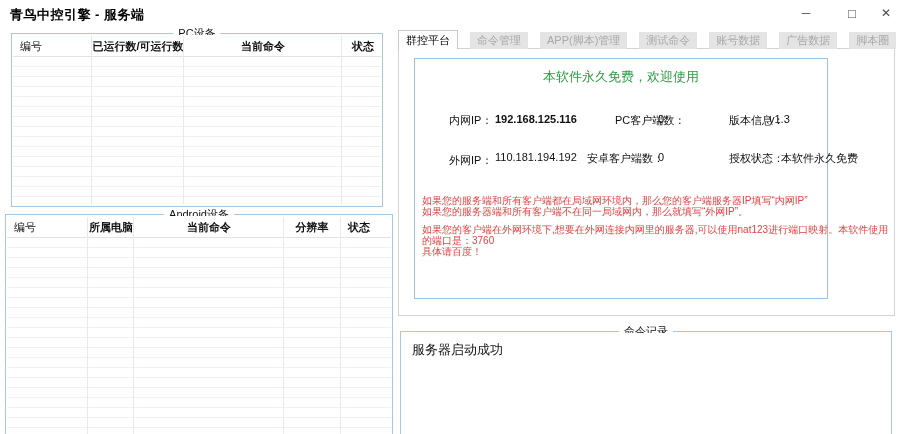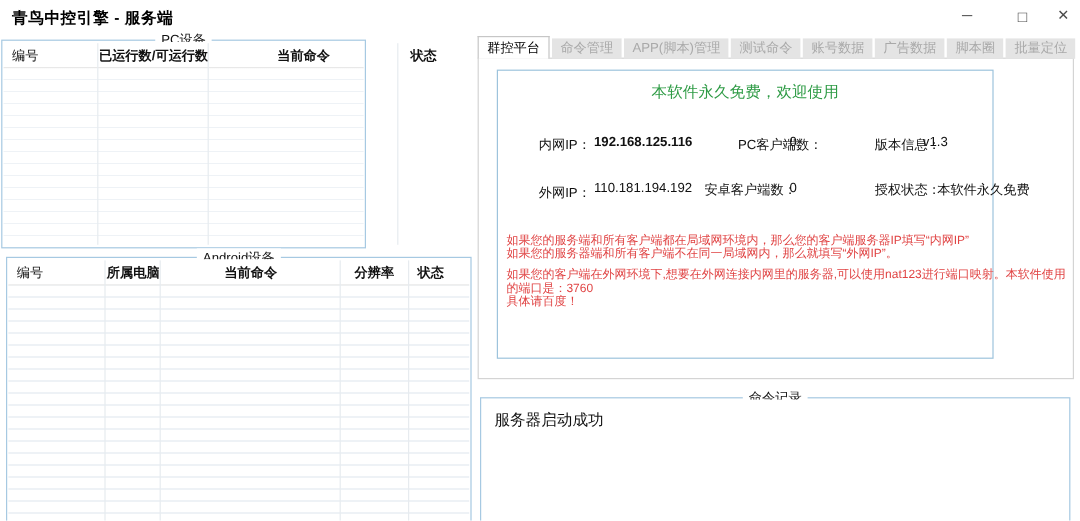--- a/index.html
+++ b/index.html
@@ -21,21 +21,21 @@
   
   .lv-head { position:absolute; left:1px; right:1px; top:1px; height:22px; background:#fff; }
   .lv-h { position:absolute; top:4px; font-size:11px; color:#111; white-space:nowrap; }
   .lv-h.centered { transform:translateX(-50%);font-weight:bold; }
   .lv-rows { position:absolute; left:1px; right:1px; top:23px; bottom:1px;
     background:repeating-linear-gradient(to bottom,#ffffff 0px,#ffffff 9px,#eef2f6 9px,#eef2f6 10px); }
   .col-sep { position:absolute; top:2px; bottom:2px; width:1px; background:#e7ebef; }
   .head-sep { border-bottom:1px solid #e3e3e3; position:absolute; left:1px; right:1px; top:22px; height:0; }
   
   .tabbar { position:absolute; left:398px; top:30px; height:19px; display:flex; align-items:flex-end; z-index:3; }
-  .tab { height:17px; line-height:16px; padding:0 7px; font-size:11px; background:#e4e4e4; color:#a9a9a9; margin-left:2px; white-space:nowrap; cursor:default; }
+  .tab { height:17px; line-height:16px; padding:0 7px; font-size:11px; background:#e4e4e4; color:#a9a9a9; margin-left:12px; white-space:nowrap; cursor:default; }
   .tab.active { height:19px; line-height:18px; background:#fff; border:1px solid #c6c6c6; border-bottom:none; color:#000; margin-left:0; }
   .tabpanel { position:absolute; left:398px; top:48px; width:497px; height:268px; border:1px solid #d4d4d4; background:#fff; }
   
   .infobox { position:absolute; left:15px; top:9px; width:414px; height:241px; border:1px solid #9dc3dc; background:#fff; }
   .welcome { position:absolute; left:0; top:9px; width:100%; text-align:center; font-size:13px; color:#2e9b45; }
   .fld { position:absolute; font-size:11px; color:#111; white-space:nowrap; }
   .notice { position:absolute; left:7px; font-size:10px; line-height:10.5px; color:#e04343; white-space:nowrap; }
   
   .log-entry { position:absolute; left:10px; top:8px; font-size:13px; color:#111; }
 </style>
@@ -50,21 +50,21 @@
         <span>─</span>
       </div>
     <div class="win-btn btn-max">
         <span>□</span>
       </div>
     <div class="win-btn btn-close">
         <span>✕</span>
       </div>
   </div>
 
-  <div class="groupbox" style="left:1px; top:33px; width:304px; height:174px;">
+  <div class="groupbox" style="left:11px; top:33px; width:372px; height:174px;">
     <div class="gb-label">PC设备</div>
     <div class="lv-head">
       <span class="lv-h" style="left:7px;">编号</span>
       <span class="lv-h centered" style="left:125px;">已运行数/可运行数</span>
       <span class="lv-h centered" style="left:250px;">当前命令</span>
       <span class="lv-h centered" style="left:350px;">状态</span>
     </div>
     <div class="head-sep"></div>
     <div class="lv-rows"></div>
     <div class="col-sep" style="left:79px;"></div>

